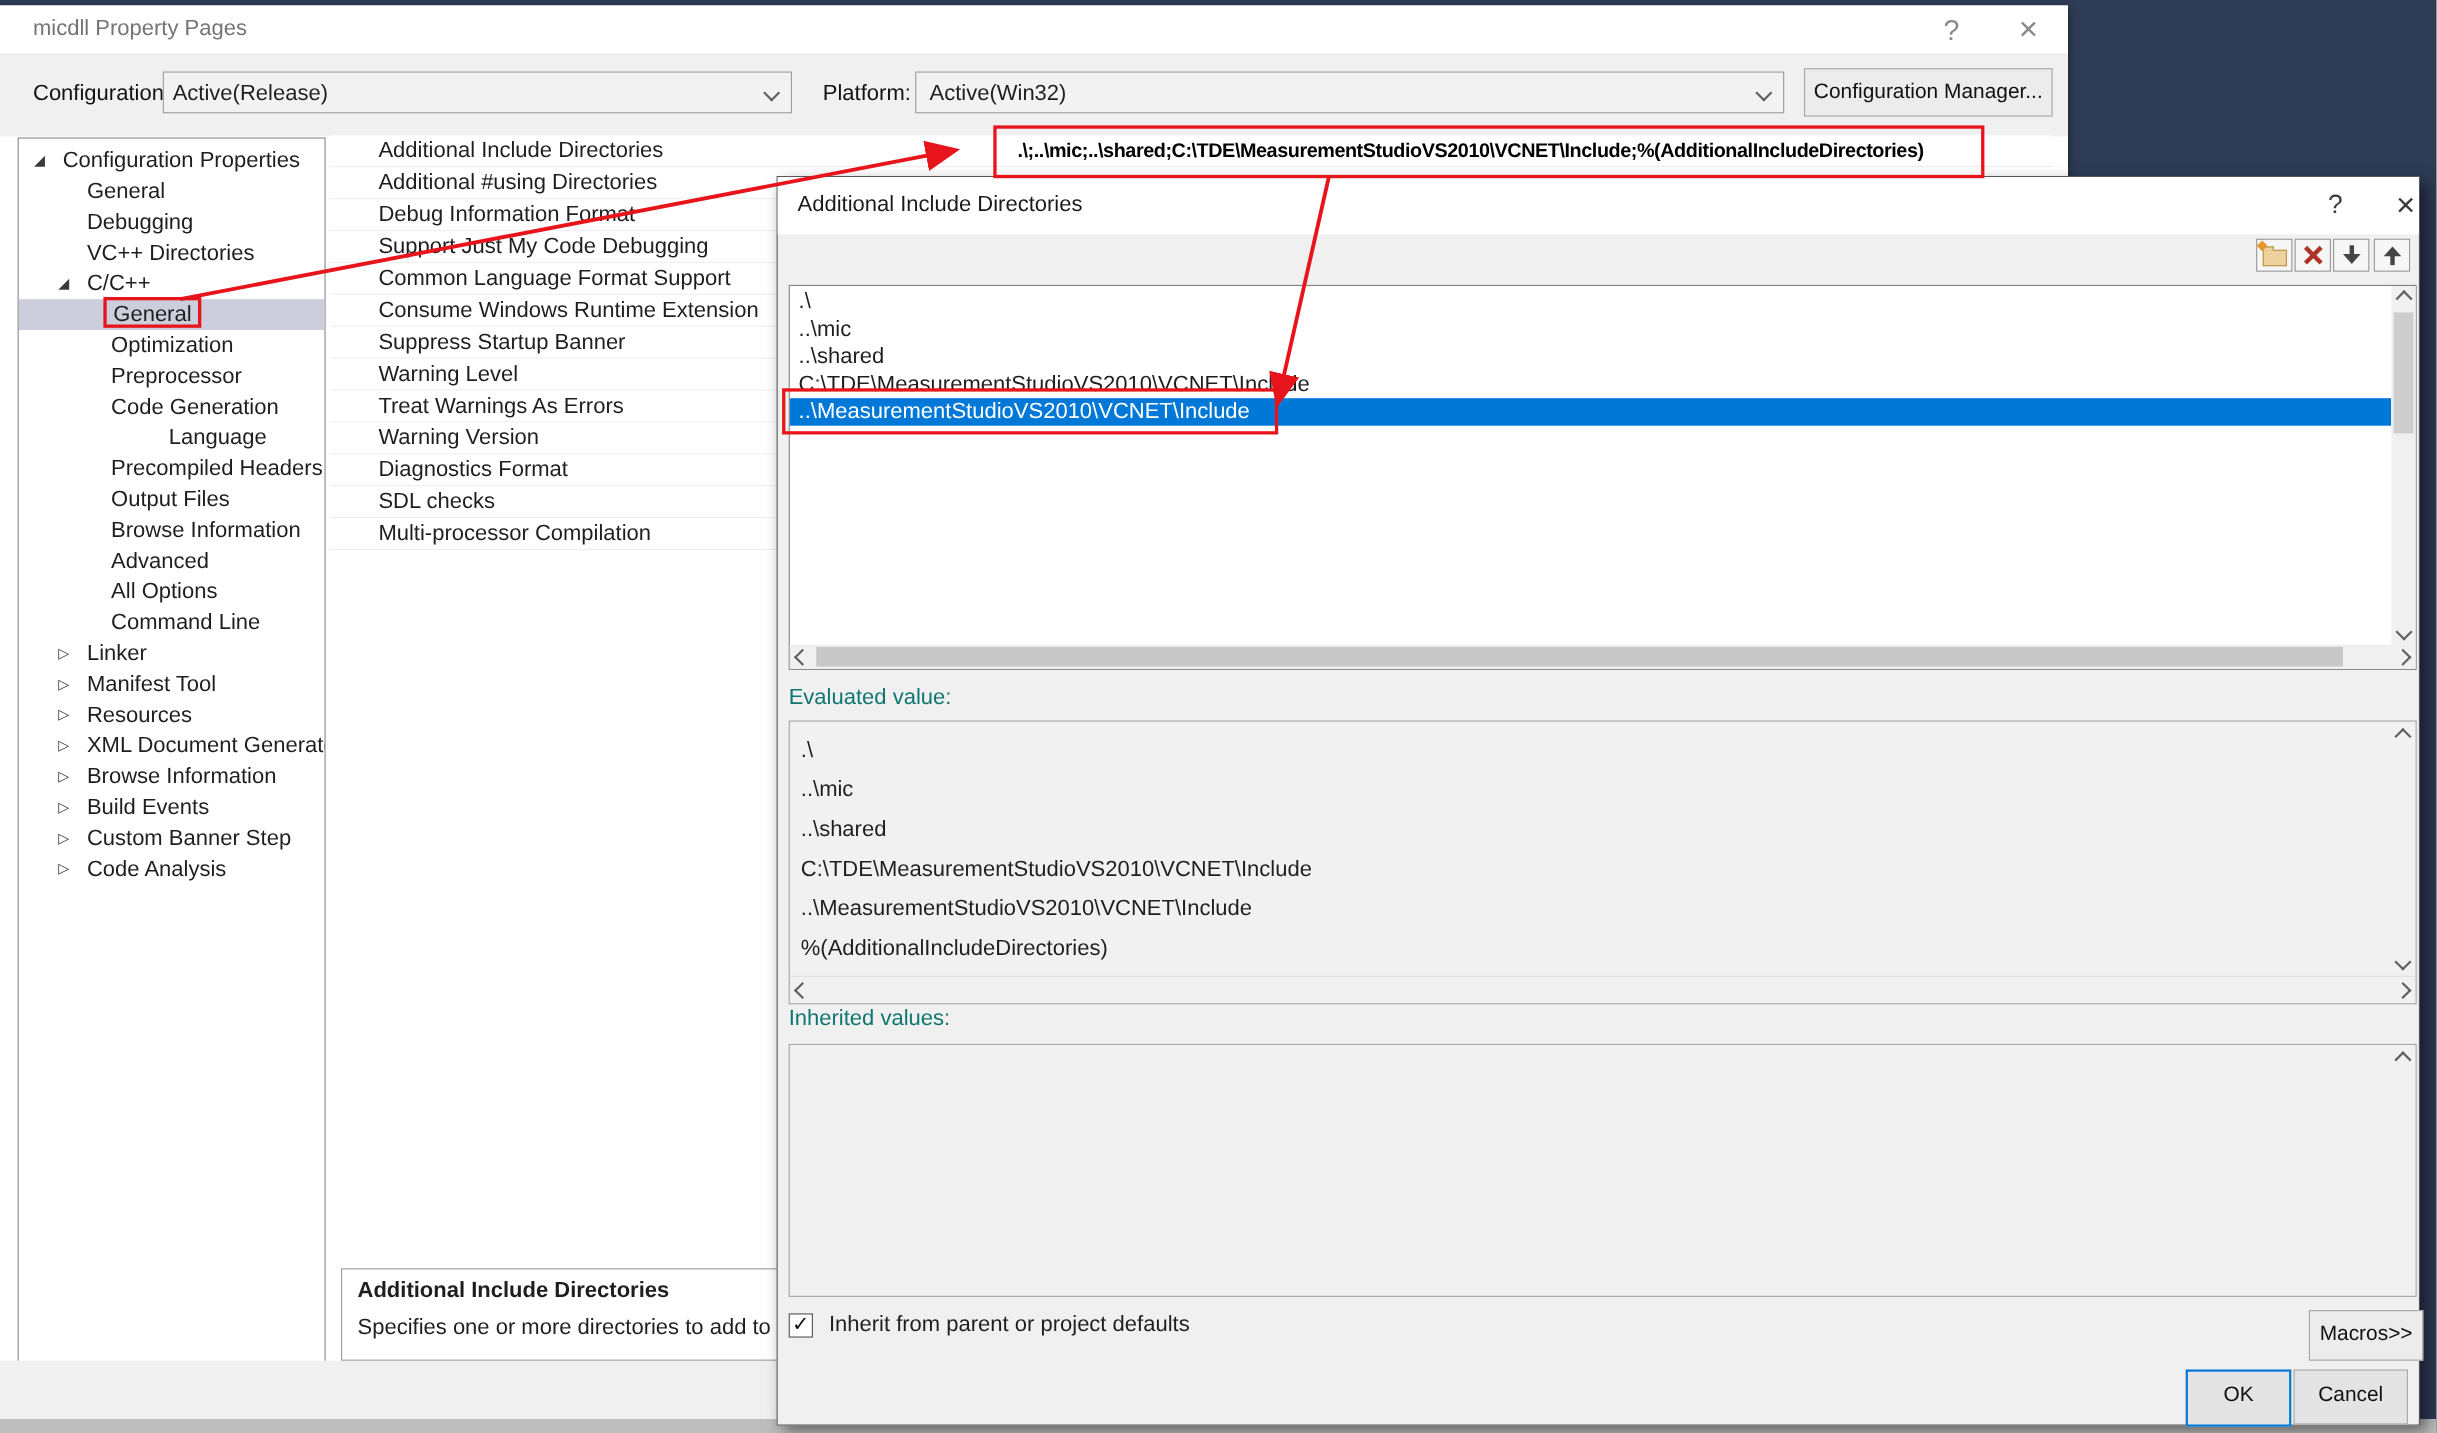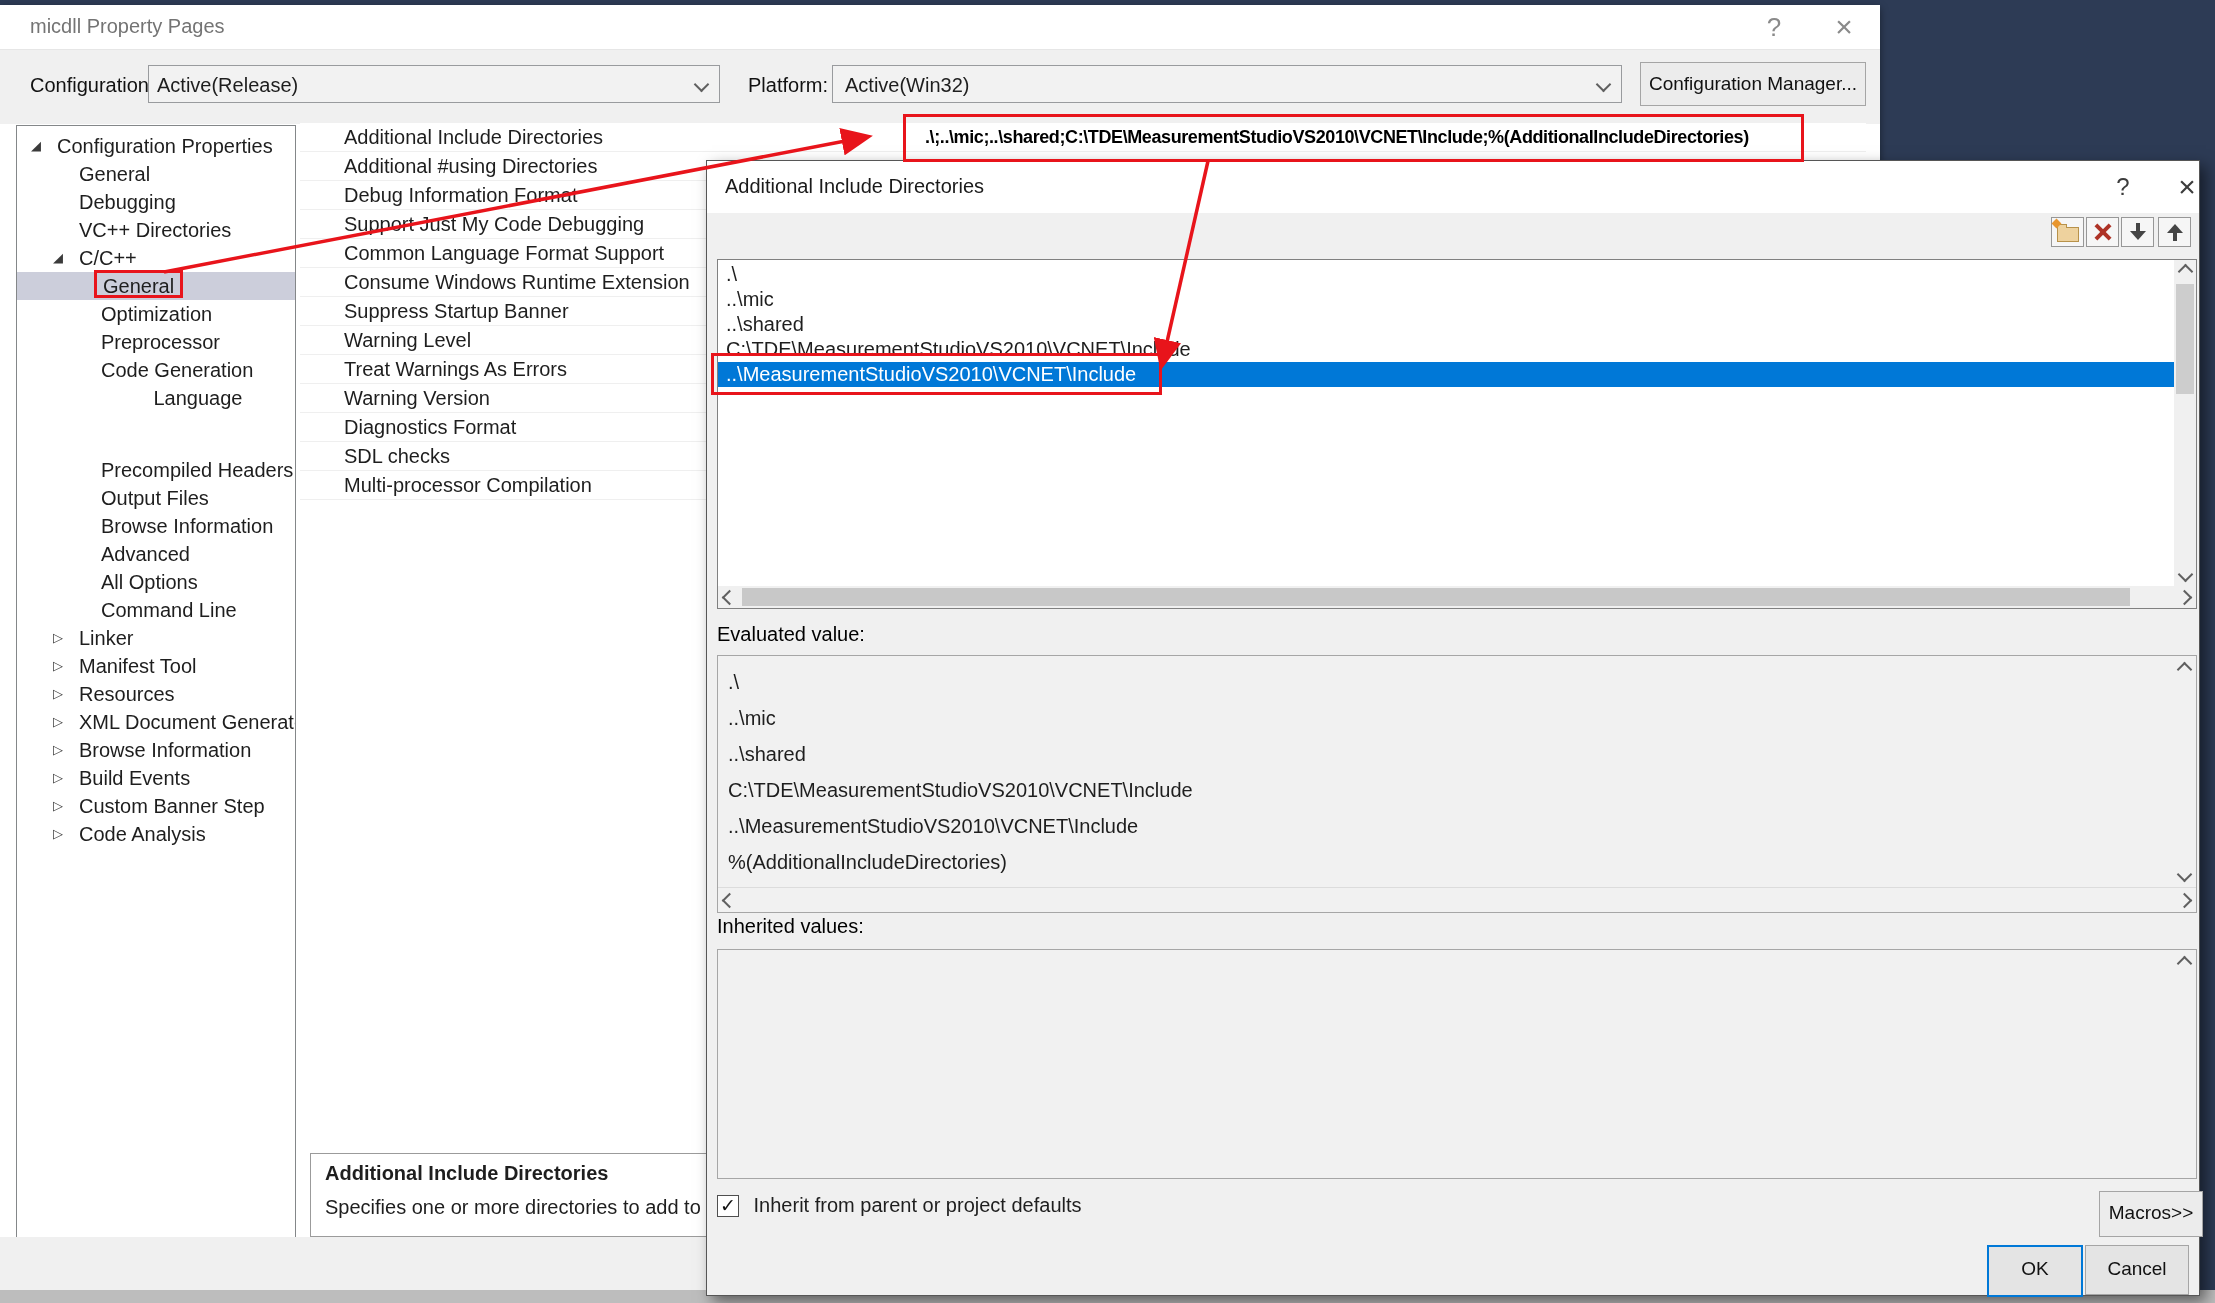--- a/index.html
+++ b/index.html
@@ -98,21 +98,21 @@
   .list-item.selected{background:#0078d7; color:#ffffff;}
   .vscroll{position:absolute; right:0; top:0; width:22px; bottom:22px; background:#f0f0f0;}
   .vscroll .chev.up{position:absolute; left:6px; top:6px;}
   .vscroll .chev.down{position:absolute; left:6px; bottom:6px;}
   .vscroll .thumb{position:absolute; left:2px; top:24px; width:18px; height:110px; background:#cdcdcd;}
   .hscroll{position:absolute; left:0; bottom:0; right:0; height:22px; background:#f0f0f0;}
   .hscroll .chev.left{position:absolute; left:6px; top:6px;}
   .hscroll .chev.right{position:absolute; right:6px; top:6px;}
   .hscroll .thumb{position:absolute; left:24px; top:2px; right:66px; height:18px; background:#c8c8c8;}
   
-  .dlg-label{position:absolute; left:10px; font-size:20px; color:#000000;}
+  .dlg-label{position:absolute; left:10px; font-size:20px; color:#0f766e;}
   #eval-label{top:462px;}
   #inherited-label{top:754px;}
   .ro-box{position:absolute; left:10px; width:1480px; background:#f1f1f1; border:1px solid #a6a6a6; box-sizing:border-box;}
   #eval-box{top:494px; height:258px;}
   #inherited-box{top:788px; height:230px;}
   .ro-box .chev.up{position:absolute; right:6px; top:8px;}
   .ro-box .chev.dn-low{position:absolute; right:6px; bottom:32px; transform:rotate(135deg);}
   .ro-box .ro-hscroll{position:absolute; left:0; right:0; bottom:0; height:24px; border-top:1px solid #dcdcdc;}
   .ro-box .ro-hscroll .chev.left{position:absolute; left:6px; top:7px;}
   .ro-box .ro-hscroll .chev.right{position:absolute; right:6px; top:7px;}
@@ -163,21 +163,21 @@
         <div class="tree-item" style="padding-left: 14px;"><span class="tree-arrow">◢</span><span class="tree-label">Configuration Properties</span></div>
         <div class="tree-item" style="padding-left: 36px;"><span class="tree-arrow"></span><span class="tree-label">General</span></div>
         <div class="tree-item" style="padding-left: 36px;"><span class="tree-arrow"></span><span class="tree-label">Debugging</span></div>
         <div class="tree-item" style="padding-left: 36px;"><span class="tree-arrow"></span><span class="tree-label">VC++ Directories</span></div>
         <div class="tree-item" style="padding-left: 36px;"><span class="tree-arrow">◢</span><span class="tree-label">C/C++</span></div>
         <div class="tree-item selected" style="padding-left: 58px;"><span class="tree-arrow"></span><span class="tree-label annotated">General</span></div>
         <div class="tree-item" style="padding-left: 58px;"><span class="tree-arrow"></span><span class="tree-label">Optimization</span></div>
         <div class="tree-item" style="padding-left: 58px;"><span class="tree-arrow"></span><span class="tree-label">Preprocessor</span></div>
         <div class="tree-item" style="padding-left: 58px;"><span class="tree-arrow"></span><span class="tree-label">Code Generation</span></div>
         <div class="tree-item" style="padding-left: 58px; text-align: center;"><span class="tree-arrow"></span><span class="tree-label">Language</span></div>
-        <div class="tree-item" style="padding-left: 58px; margin-top: 44px;"><span class="tree-arrow"></span><span class="tree-label">Precompiled Headers</span></div>
+        <div class="tree-item" style="padding-left: 58px;"><span class="tree-arrow"></span><span class="tree-label">Precompiled Headers</span></div>
         <div class="tree-item" style="padding-left: 58px;"><span class="tree-arrow"></span><span class="tree-label">Output Files</span></div>
         <div class="tree-item" style="padding-left: 58px;"><span class="tree-arrow"></span><span class="tree-label">Browse Information</span></div>
         <div class="tree-item" style="padding-left: 58px;"><span class="tree-arrow"></span><span class="tree-label">Advanced</span></div>
         <div class="tree-item" style="padding-left: 58px;"><span class="tree-arrow"></span><span class="tree-label">All Options</span></div>
         <div class="tree-item" style="padding-left: 58px;"><span class="tree-arrow"></span><span class="tree-label">Command Line</span></div>
         <div class="tree-item" style="padding-left: 36px;"><span class="tree-arrow">▷</span><span class="tree-label">Linker</span></div>
         <div class="tree-item" style="padding-left: 36px;"><span class="tree-arrow">▷</span><span class="tree-label">Manifest Tool</span></div>
         <div class="tree-item" style="padding-left: 36px;"><span class="tree-arrow">▷</span><span class="tree-label">Resources</span></div>
         <div class="tree-item" style="padding-left: 36px;"><span class="tree-arrow">▷</span><span class="tree-label">XML Document Generator</span></div>
         <div class="tree-item" style="padding-left: 36px;"><span class="tree-arrow">▷</span><span class="tree-label">Browse Information</span></div>

